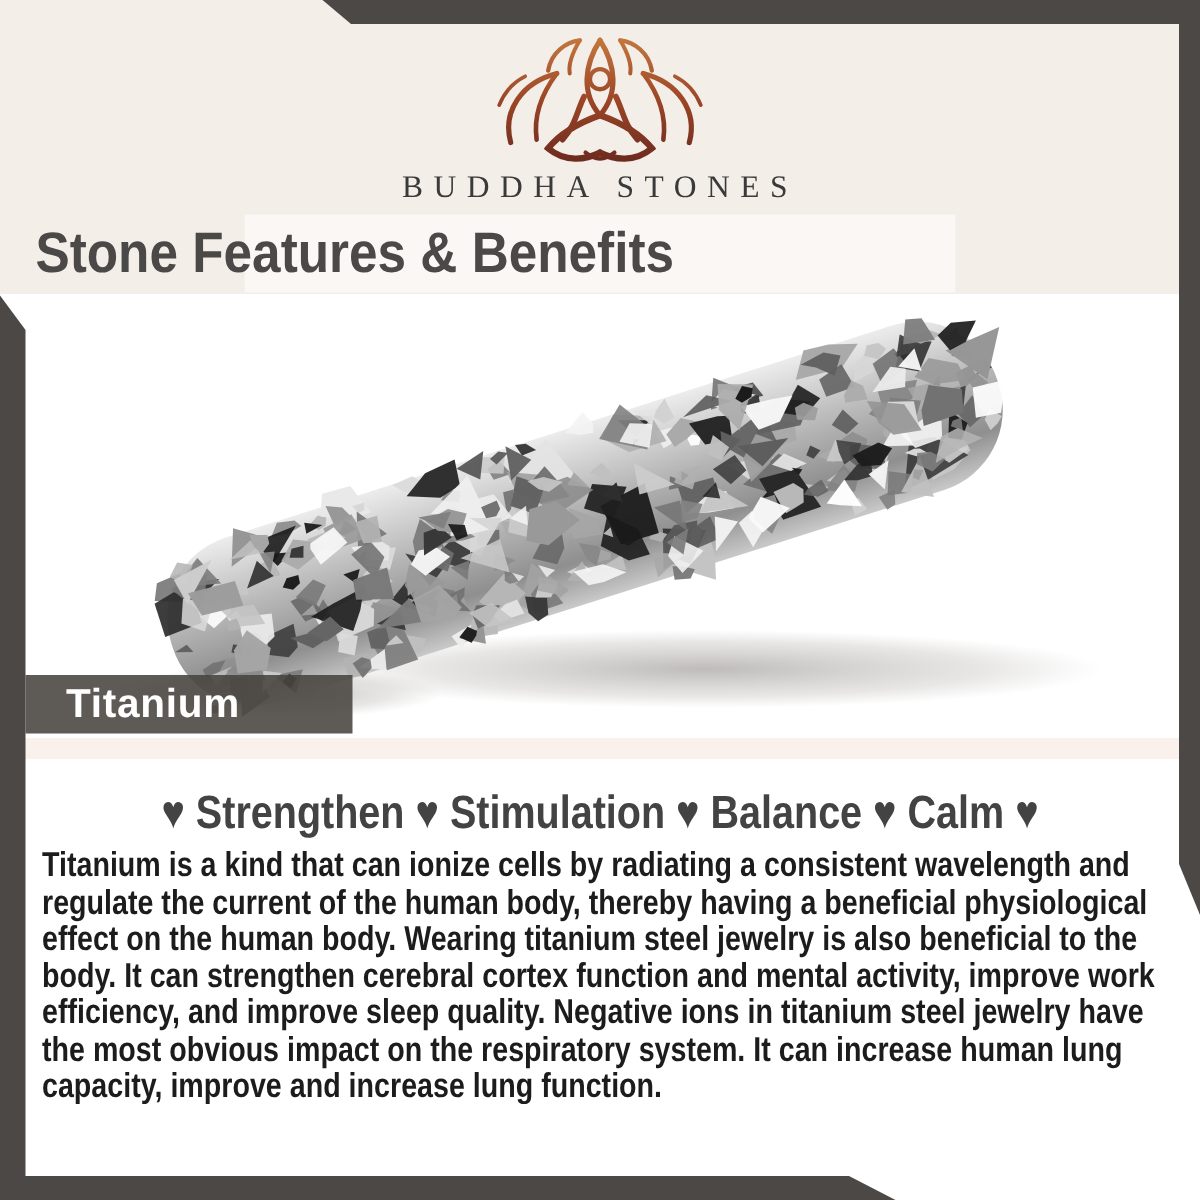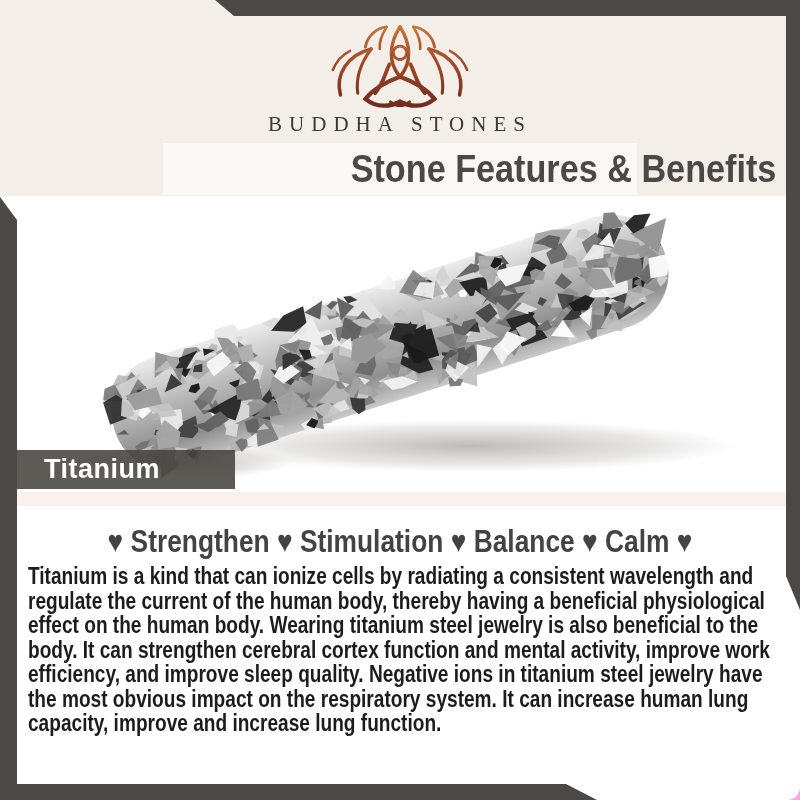--- a/index.html
+++ b/index.html
@@ -5,34 +5,34 @@
   html,body{margin:0;padding:0;}
   body{font-family:"Liberation Sans",sans-serif;background:#e9e9e9;}
   .page{position:relative;width:800px;height:800px;margin:0 auto;background:#f9a8d4;overflow:hidden;}
 
   
   .header{position:absolute;left:0;top:0;width:800px;height:196px;background:#f3eee8;}
   .logo-wrap{position:absolute;left:320px;top:24px;width:160px;height:96px;}
   .brand-name{position:absolute;left:0;top:112px;width:800px;text-align:center;
     font-family:"Liberation Serif",serif;font-size:21px;letter-spacing:7px;color:#3a3a3a;}
   .title-band{position:absolute;left:163px;top:143px;width:474px;height:52px;background:#faf7f4;}
-  .page-title{position:absolute;left:0;top:148px;width:800px;text-align:right;
+  .page-title{position:absolute;left:0;top:148px;width:800px;text-align:left;
     font-weight:700;font-size:38px;color:#4b4948;white-space:nowrap;}
   .page-title span{display:inline-block;transform:scaleX(.9);transform-origin:center;}
 
   
   .photo-section{position:absolute;left:0;top:196px;width:800px;height:296px;background:#ffffff;}
   .product-label{position:absolute;left:17px;top:254px;width:218px;height:39px;
     background:rgba(72,68,64,.88);color:#ffffff;font-weight:700;font-size:27px;
     line-height:39px;padding-left:27px;box-sizing:border-box;letter-spacing:.5px;}
 
   .separator-band{position:absolute;left:0;top:492px;width:800px;height:14px;background:#faf1ed;}
 
   
-  .content{position:absolute;left:0;top:506px;width:800px;height:294px;background:#ffffff;border-radius:13px;}
+  .content{position:absolute;left:0;top:506px;width:800px;height:294px;background:#ffffff;}
   .benefits-heading{position:absolute;left:0;top:18px;width:800px;text-align:center;
     font-weight:700;font-size:31px;color:#434343;white-space:nowrap;}
   .benefits-heading span{display:inline-block;transform:scaleX(.85);transform-origin:center;}
   .body-text{position:absolute;left:28px;top:58px;width:897px;
     transform:scaleX(.83);transform-origin:left top;
     font-weight:700;font-size:23px;line-height:24.5px;color:#1c1c1c;}
 
   
   .frame-svg{position:absolute;left:0;top:0;width:800px;height:800px;pointer-events:none;}
 </style>

